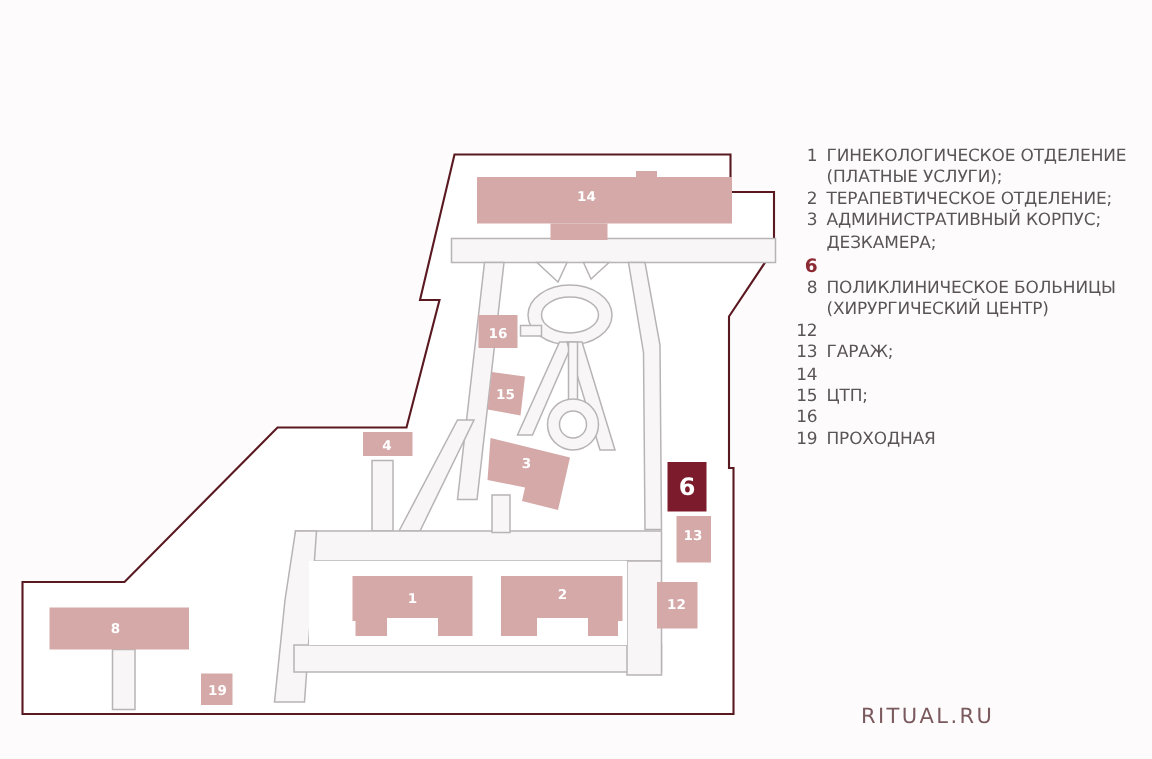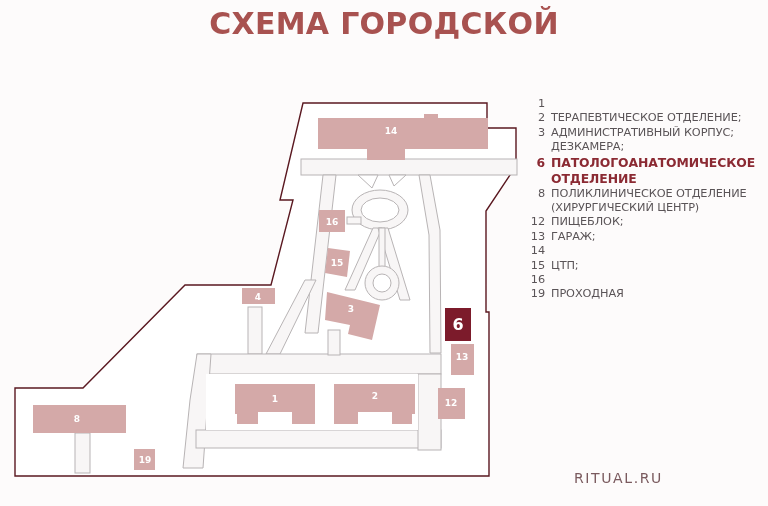--- a/index.html
+++ b/index.html
@@ -28,21 +28,20 @@
     .logo {
       position: absolute; left: 574px; top: 470px;
       font-size: 14px; color: #7a5a5e; letter-spacing: 1.6px;
     }
     .bld-label { font-family: "DejaVu Sans", sans-serif; font-size: 9px; fill: #ffffff; font-weight: bold; }
   </style>
 </head>
 <body>
 
 <div class="title">
-  <div>СХЕМА ГОРОДСКОЙ</div>
 </div>
 
 <svg class="map" width="768" height="506" viewBox="0 0 768 506">
 
   <polygon points="303,103 487,103 487,128 516,128 516,166 486,211 486,312 489,312 489,476 15,476 15,388 83,388 185,285 271,285 293,200 280,200" fill="#ffffff" stroke="#5a1820" stroke-width="1.4"></polygon>
 
   <g fill="#f8f6f6" stroke="#b8b4b5" stroke-width="1">
 
     <rect x="301" y="159" width="216" height="16"></rect>
 
@@ -124,40 +123,39 @@
   <text class="bld-label" x="462" y="360" text-anchor="middle">13</text>
   <text class="bld-label" x="451" y="406" text-anchor="middle">12</text>
   <text class="bld-label" x="77" y="422" text-anchor="middle">8</text>
   <text class="bld-label" x="145" y="463" text-anchor="middle">19</text>
   <text x="458" y="330" text-anchor="middle" style="font-size:16px;font-weight:bold;fill:#ffffff;font-family:'DejaVu Sans',sans-serif;">6</text>
 </svg>
 
 <div class="legend">
   <div class="legend-item">
     <span class="legend-num">1</span>
+    <span class="legend-text">ГИНЕКОЛОГИЧЕСКОЕ ОТДЕЛЕНИЕ (ПЛАТНЫЕ УСЛУГИ);</span>
   </div>
   <div class="legend-item">
     <span class="legend-num">2</span>
     <span class="legend-text">ТЕРАПЕВТИЧЕСКОЕ ОТДЕЛЕНИЕ;</span>
   </div>
   <div class="legend-item">
     <span class="legend-num">3</span>
     <span class="legend-text">АДМИНИСТРАТИВНЫЙ КОРПУС; ДЕЗКАМЕРА;</span>
   </div>
   <div class="legend-item hl">
     <span class="legend-num">6</span>
-    <span class="legend-text">ПАТОЛОГОАНАТОМИЧЕСКОЕ ОТДЕЛЕНИЕ</span>
   </div>
   <div class="legend-item">
     <span class="legend-num">8</span>
-    <span class="legend-text">ПОЛИКЛИНИЧЕСКОЕ ОТДЕЛЕНИЕ (ХИРУРГИЧЕСКИЙ ЦЕНТР)</span>
+    <span class="legend-text">ПОЛИКЛИНИЧЕСКОЕ БОЛЬНИЦЫ (ХИРУРГИЧЕСКИЙ ЦЕНТР)</span>
   </div>
   <div class="legend-item">
     <span class="legend-num">12</span>
-    <span class="legend-text">ПИЩЕБЛОК;</span>
   </div>
   <div class="legend-item">
     <span class="legend-num">13</span>
     <span class="legend-text">ГАРАЖ;</span>
   </div>
   <div class="legend-item">
     <span class="legend-num">14</span>
   </div>
   <div class="legend-item">
     <span class="legend-num">15</span>

